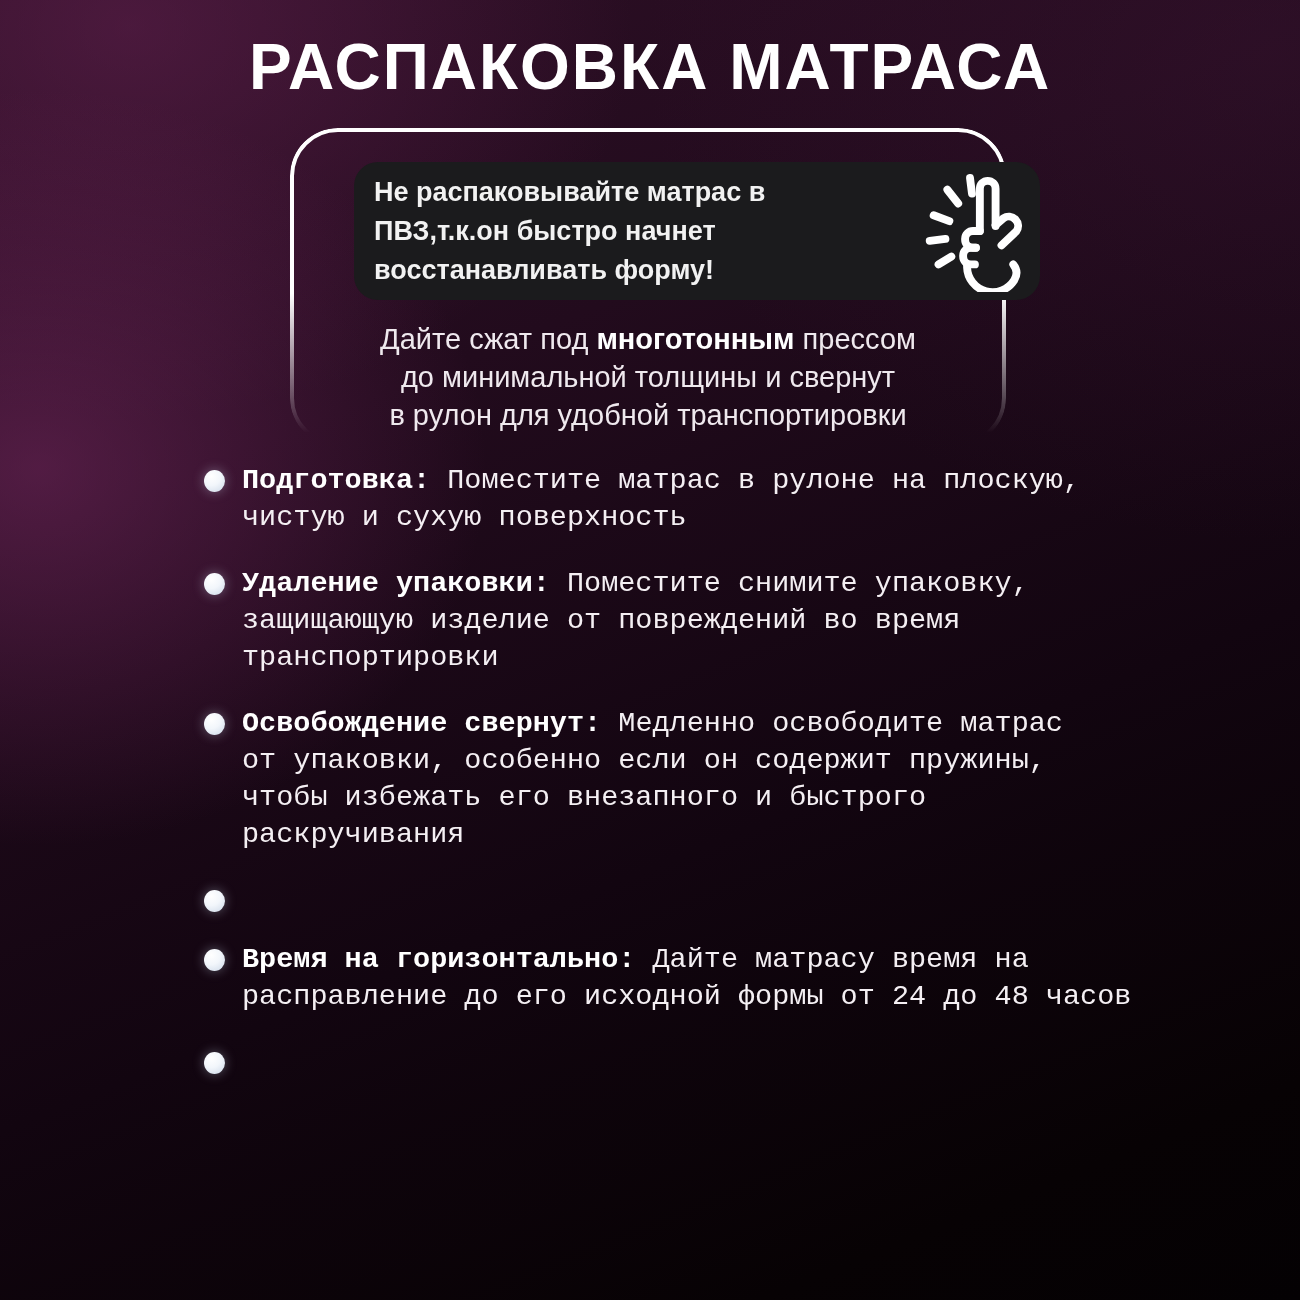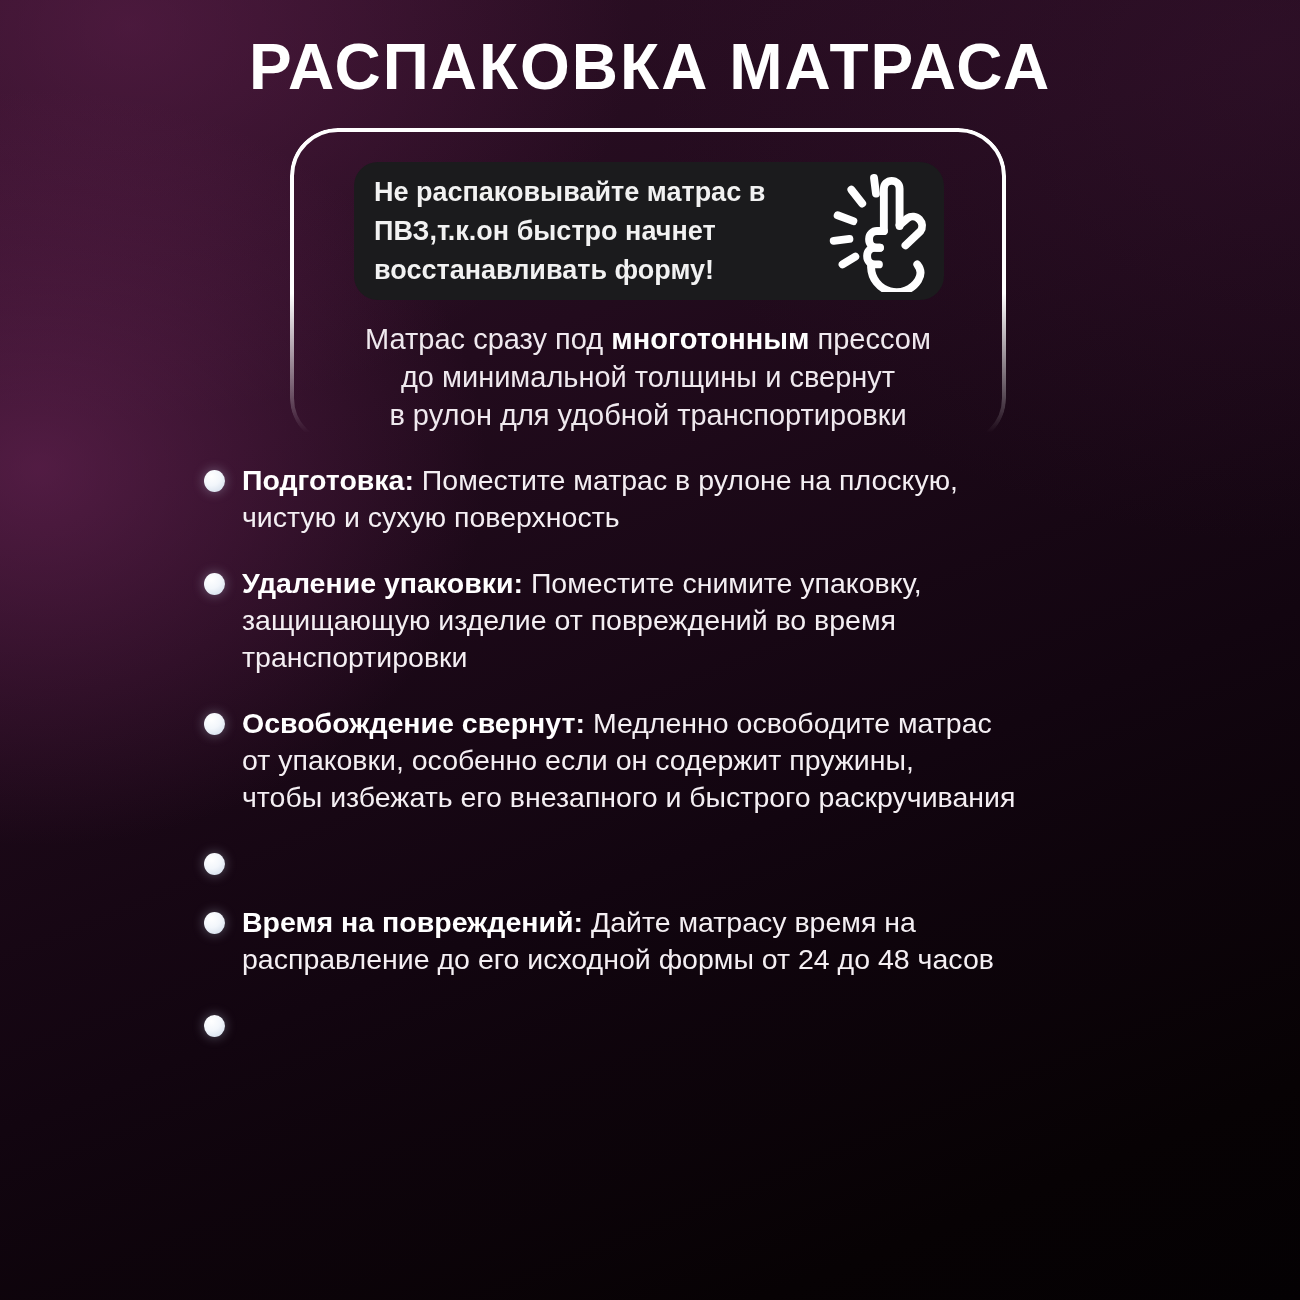--- a/index.html
+++ b/index.html
@@ -22,21 +22,21 @@
   }
   
   .frame{position:absolute;left:290px;top:128px;width:716px;height:318px;}
   .frame .frame-border{
     position:absolute;inset:0;
     border:4px solid #ffffff;border-radius:48px;
     -webkit-mask-image:linear-gradient(to bottom,#000 52%,rgba(0,0,0,0) 96%);
     mask-image:linear-gradient(to bottom,#000 52%,rgba(0,0,0,0) 96%);
   }
   .warnbox{
-    position:absolute;left:64px;top:34px;width:590px;height:138px;
+    position:absolute;left:64px;top:34px;width:686px;height:138px;
     background:#1b1b1d;border-radius:24px;
     display:flex;align-items:center;
     box-sizing:border-box;padding:0 8px 0 20px;
   }
   .warn-text{
     flex:1 1 auto;
     font-size:27px;line-height:39px;font-weight:700;
     color:#f2f2f2;white-space:pre-line;margin:0;
   }
   .warn-icon{flex:0 0 auto;width:118px;height:122px;margin-right:2px;}
@@ -44,21 +44,21 @@
     position:absolute;left:0;top:192px;width:100%;
     text-align:center;
     font-size:29px;line-height:38px;color:#efe9ee;
     white-space:pre-line;margin:0;
   }
   .intro b{color:#ffffff;text-align:right;}
   .steps{
     position:absolute;left:204px;top:462px;width:960px;
     list-style:none;margin:0;padding:0;
   }
-  .step{display:flex;align-items:flex-start;margin-bottom:29px;}
+  .step{display:flex;align-items:flex-start;margin-bottom:29px;font-family:Liberation Mono, monospace;}
   .dot{
     flex:0 0 auto;width:21px;height:22px;border-radius:50%;
     margin:8px 17px 0 0;
     background:radial-gradient(circle at 35% 28%, #ffffff 0%, #f2f6fb 45%, #ccd8e8 100%);
     box-shadow:0 0 12px rgba(220,235,255,0.35);
   }
   .step p{
     margin:0;font-size:28.5px;line-height:37px;color:#f4eff3;
   }
   .step b{font-weight:700;color:#ffffff;}
@@ -92,21 +92,21 @@
           <path d="M85 56 l8 -7 a9.5 9.5 0 0 1 13 13.5 l-15 14"></path>
 
           <path d="M69 62 h-7 a8 8 0 0 0 -8 8 v1 a8 8 0 0 0 8 8 h3"></path>
           <path d="M65 79 h-5 a8 8 0 0 0 -8 8 v1 a8 8 0 0 0 8 8 h4"></path>
 
           <path d="M56 96 v3 a26 26 0 0 0 48 13 c3 -5 3 -11 -1 -16"></path>
         </g>
       </svg>
     </div>
 
-    <p class="intro"><span>Матрас сразу под </span><b>многотонным</b><span> прессом
+    <p class="intro"><span>Дайте сжат под </span><b>многотонным</b><span> прессом
 до минимальной толщины и свернут
 в рулон для удобной транспортировки</span></p>
   </div>
 
   <ul class="steps">
     <li class="step">
       <span class="dot"></span>
       <p><b>Подготовка:</b><span class="step-text"> Поместите матрас в рулоне на плоскую,
 чистую и сухую поверхность</span></p>
     </li>
@@ -120,21 +120,21 @@
       <span class="dot"></span>
       <p><b>Освобождение свернут:</b><span class="step-text"> Медленно освободите матрас
 от упаковки, особенно если он содержит пружины,
 чтобы избежать его внезапного и быстрого раскручивания</span></p>
     </li>
     <li class="step">
       <span class="dot"></span>
     </li>
     <li class="step">
       <span class="dot"></span>
-      <p><b>Время на повреждений:</b><span class="step-text"> Дайте матрасу время на
+      <p><b>Время на горизонтально:</b><span class="step-text"> Дайте матрасу время на
 расправление до его исходной формы от 24 до 48 часов</span></p>
     </li>
     <li class="step">
       <span class="dot"></span>
     </li>
   </ul>
 
 </div>
 
 </body></html>

